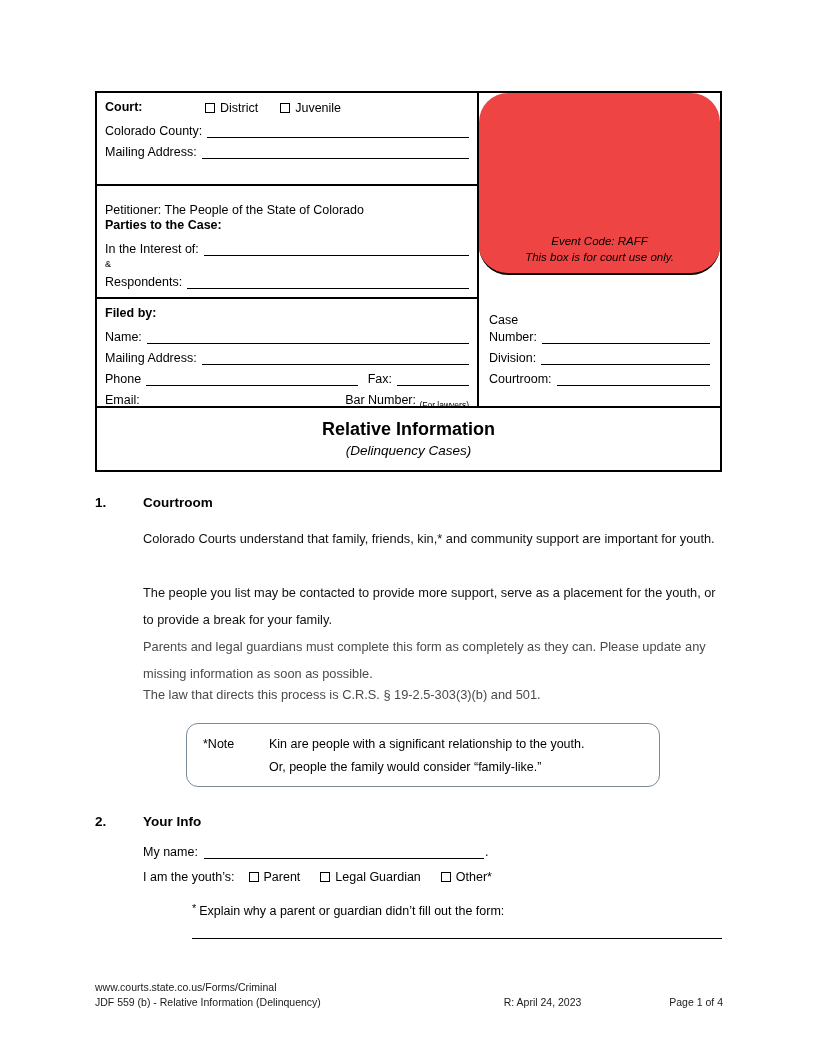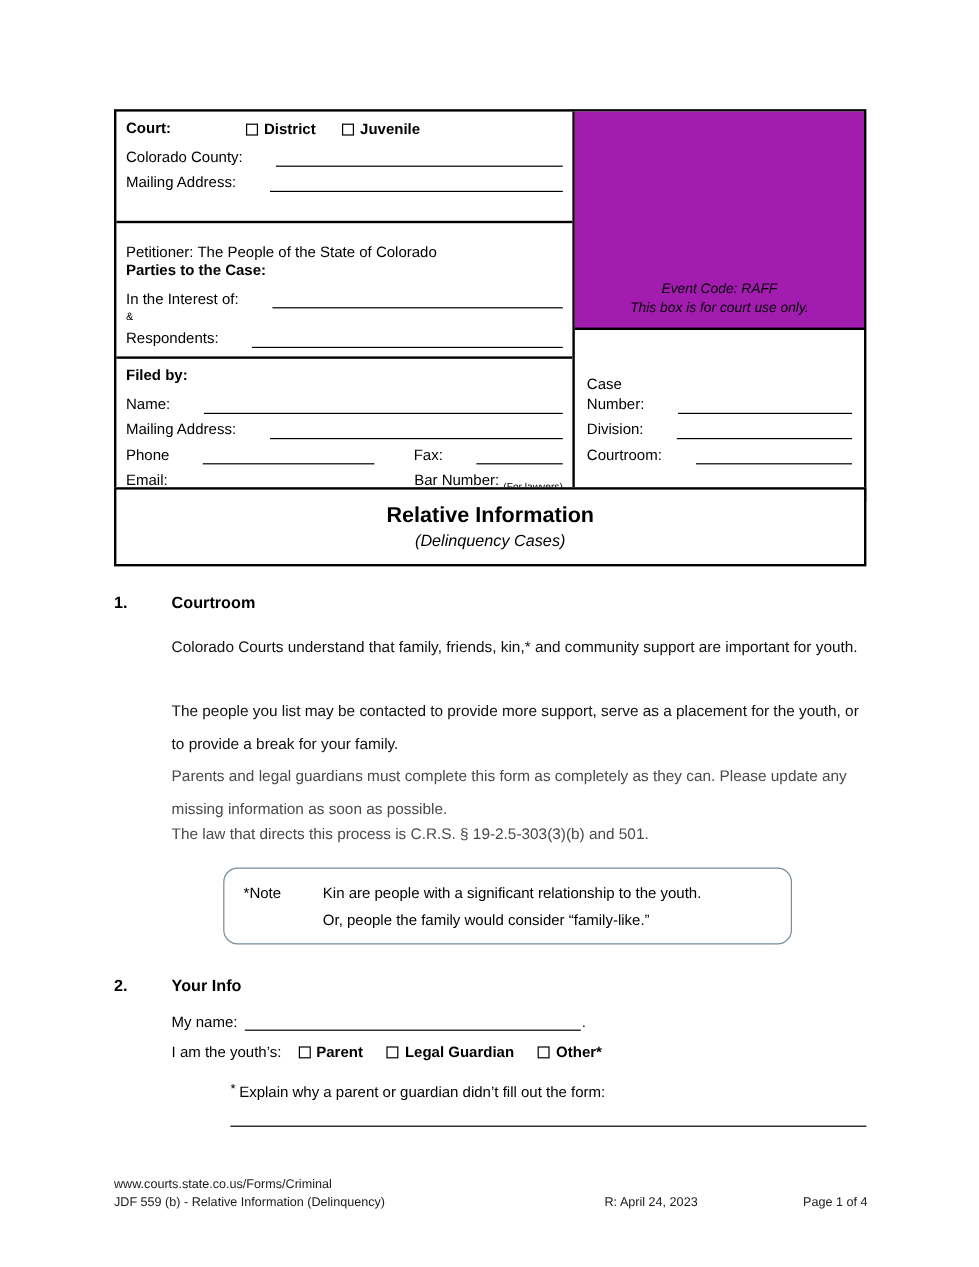--- a/index.html
+++ b/index.html
@@ -57,25 +57,26 @@
   .parties-cell {
     box-sizing: border-box;
     border-bottom: 2px solid #000;
     padding: 7px 8px 7px 8px;
   }
   .filedby-cell {
     box-sizing: border-box;
     padding: 7px 8px 8px 8px;
   }
   .courtuse-cell {
-    background: #a21caf;
+    background: #ef4444;
     box-sizing: border-box;
     border-bottom: 2px solid #000;
     position: relative;
     height: 182px;
+    border-radius: 29px;
   }
   .courtuse-text {
     position: absolute;
     left: 0; right: 0;
     bottom: 8px;
     text-align: center;
     font-style: italic;
     font-size: 11.5px;
     line-height: 16px;
   }
@@ -87,23 +88,22 @@
 
   .lbl {
     font-size: 12.5px;
     line-height: 15px;
     white-space: nowrap;
   }
   .bold { font-weight: bold; }
 
   .frow {
     display: flex;
-    align-items: center;
+    align-items: flex-start;
     margin-top: 9px;
-    gap: 23px;
   }
   .frow.tight { margin-top: 6px; }
   .fline {
     flex: 1 1 auto;
     border-bottom: 1.4px solid #000;
     height: 13px;
     margin-left: 5px;
   }
 
   .chk {
@@ -114,21 +114,21 @@
     box-sizing: border-box;
     vertical-align: -1px;
     background: #fff;
   }
 
   .court-line1 {
     display: flex;
     align-items: center;
   }
   .court-line1 .cl-label { width: 100px; }
-  .court-opt { margin-right: 22px; font-size: 12.5px; white-space: nowrap; font-weight: bold; }
+  .court-opt { margin-right: 22px; font-size: 12.5px; white-space: nowrap; }
   .court-opt .chk { margin-right: 5px; }
 
   .amp { font-size: 9px; line-height: 10px; margin-top: 2px; }
 
   .barwrap {
     position: relative;
     flex: 0 0 auto;
     display: flex;
     align-items: flex-end;
   }

